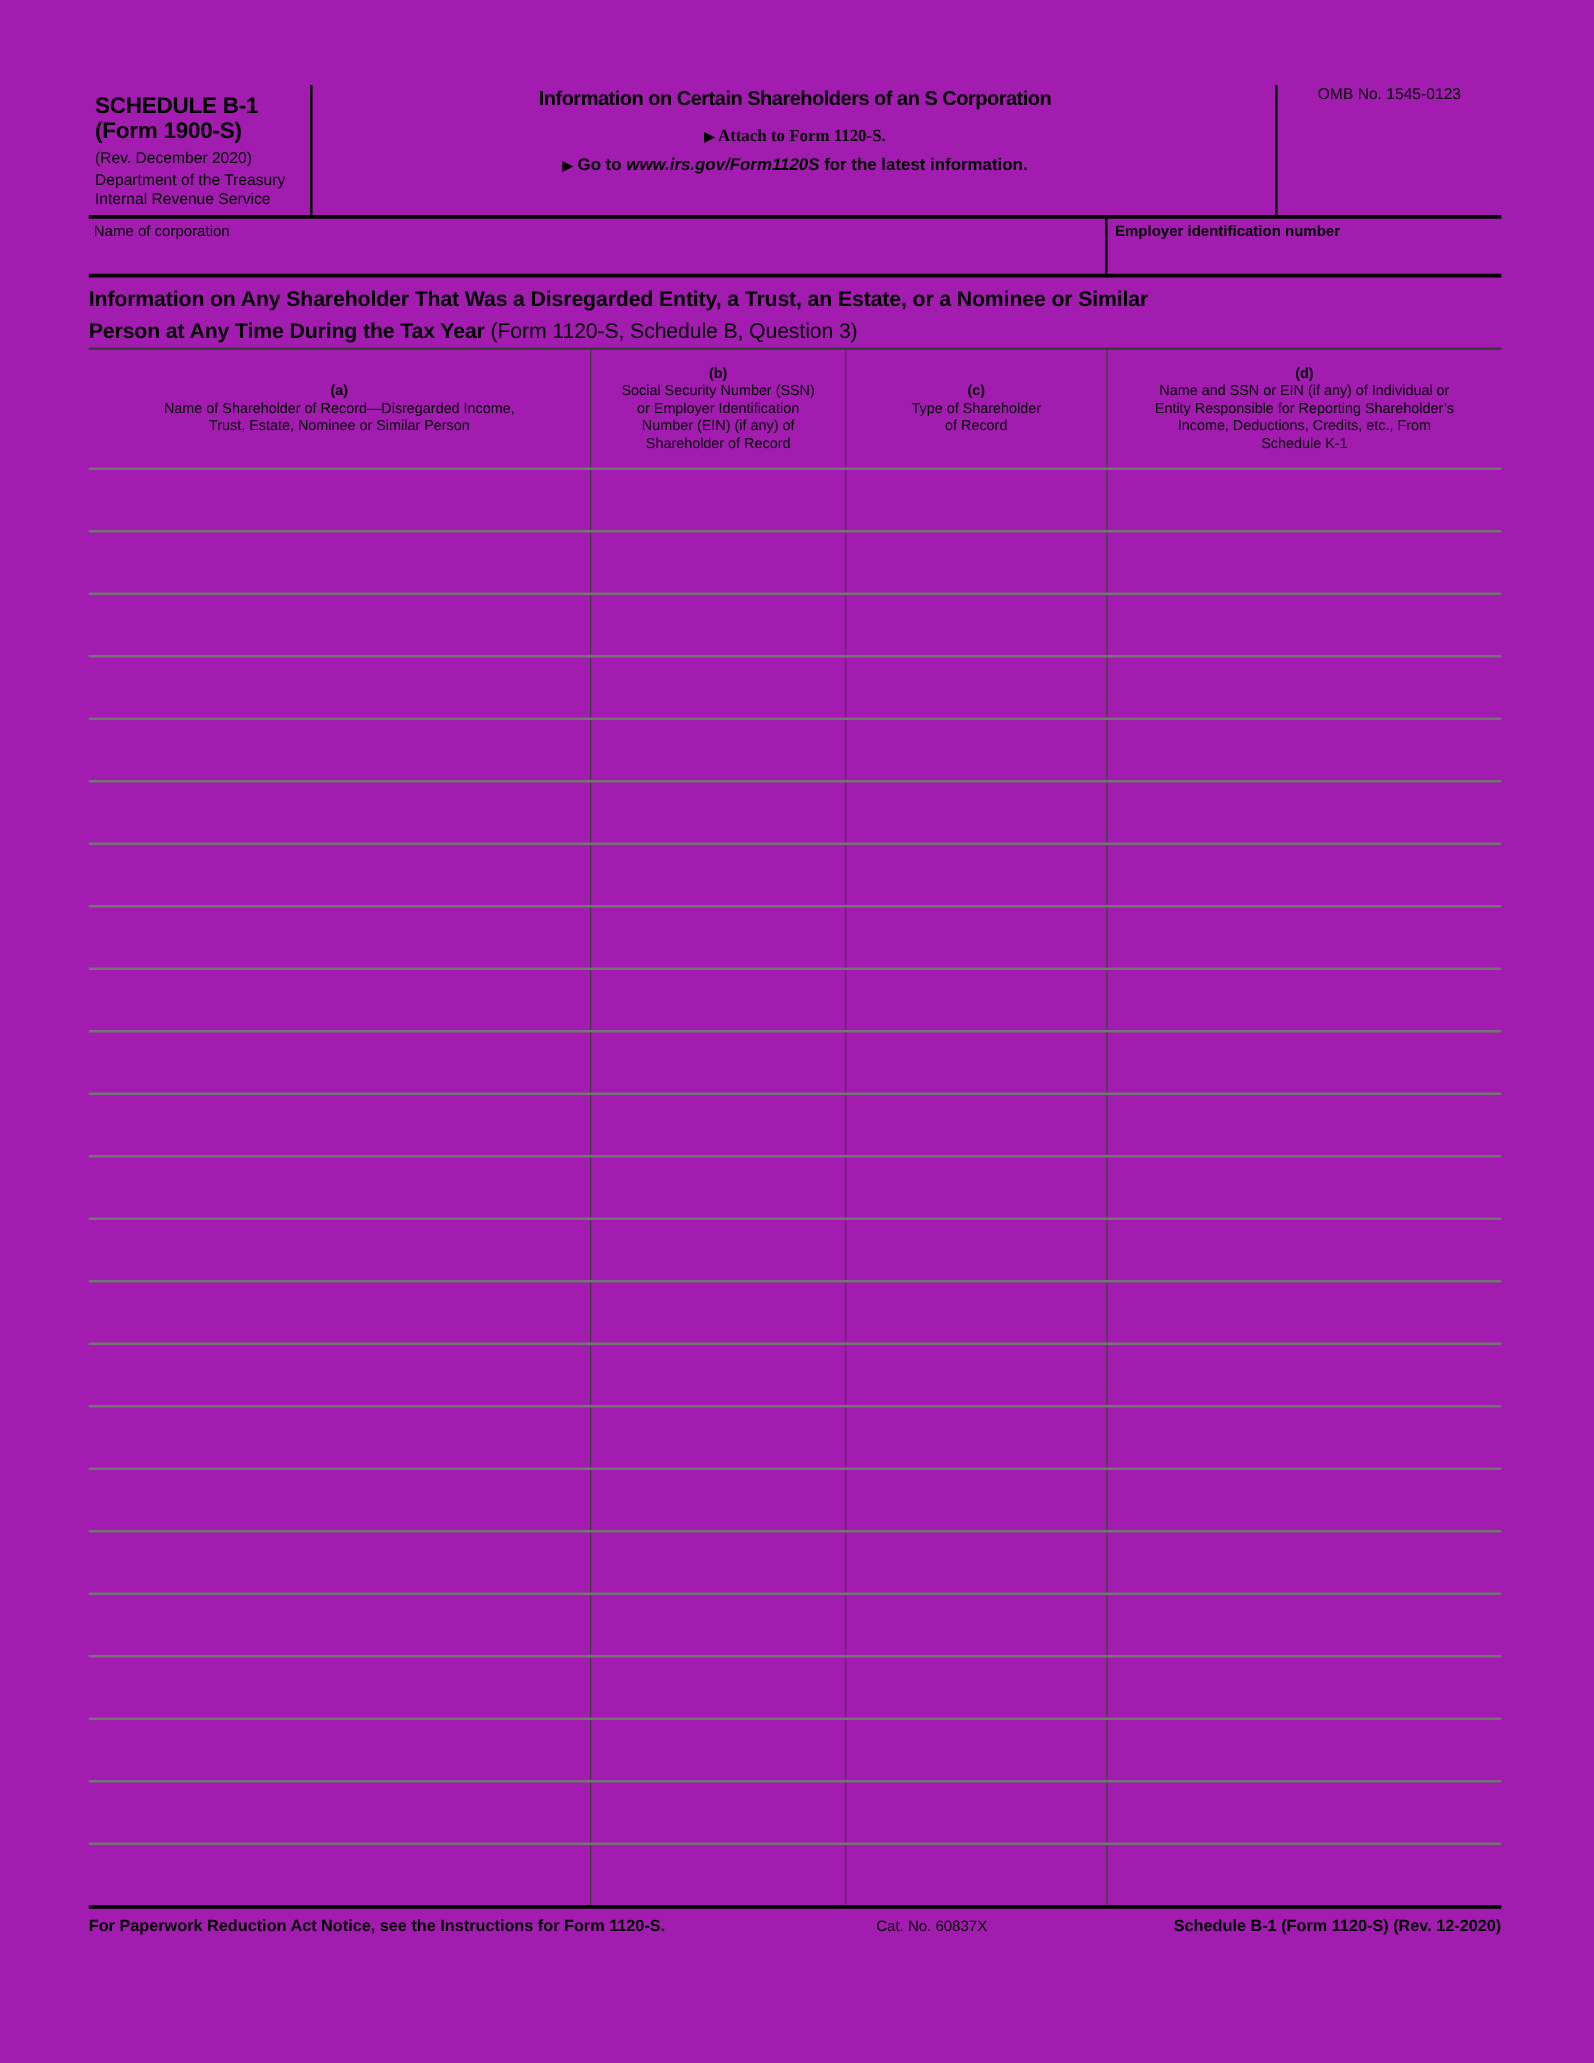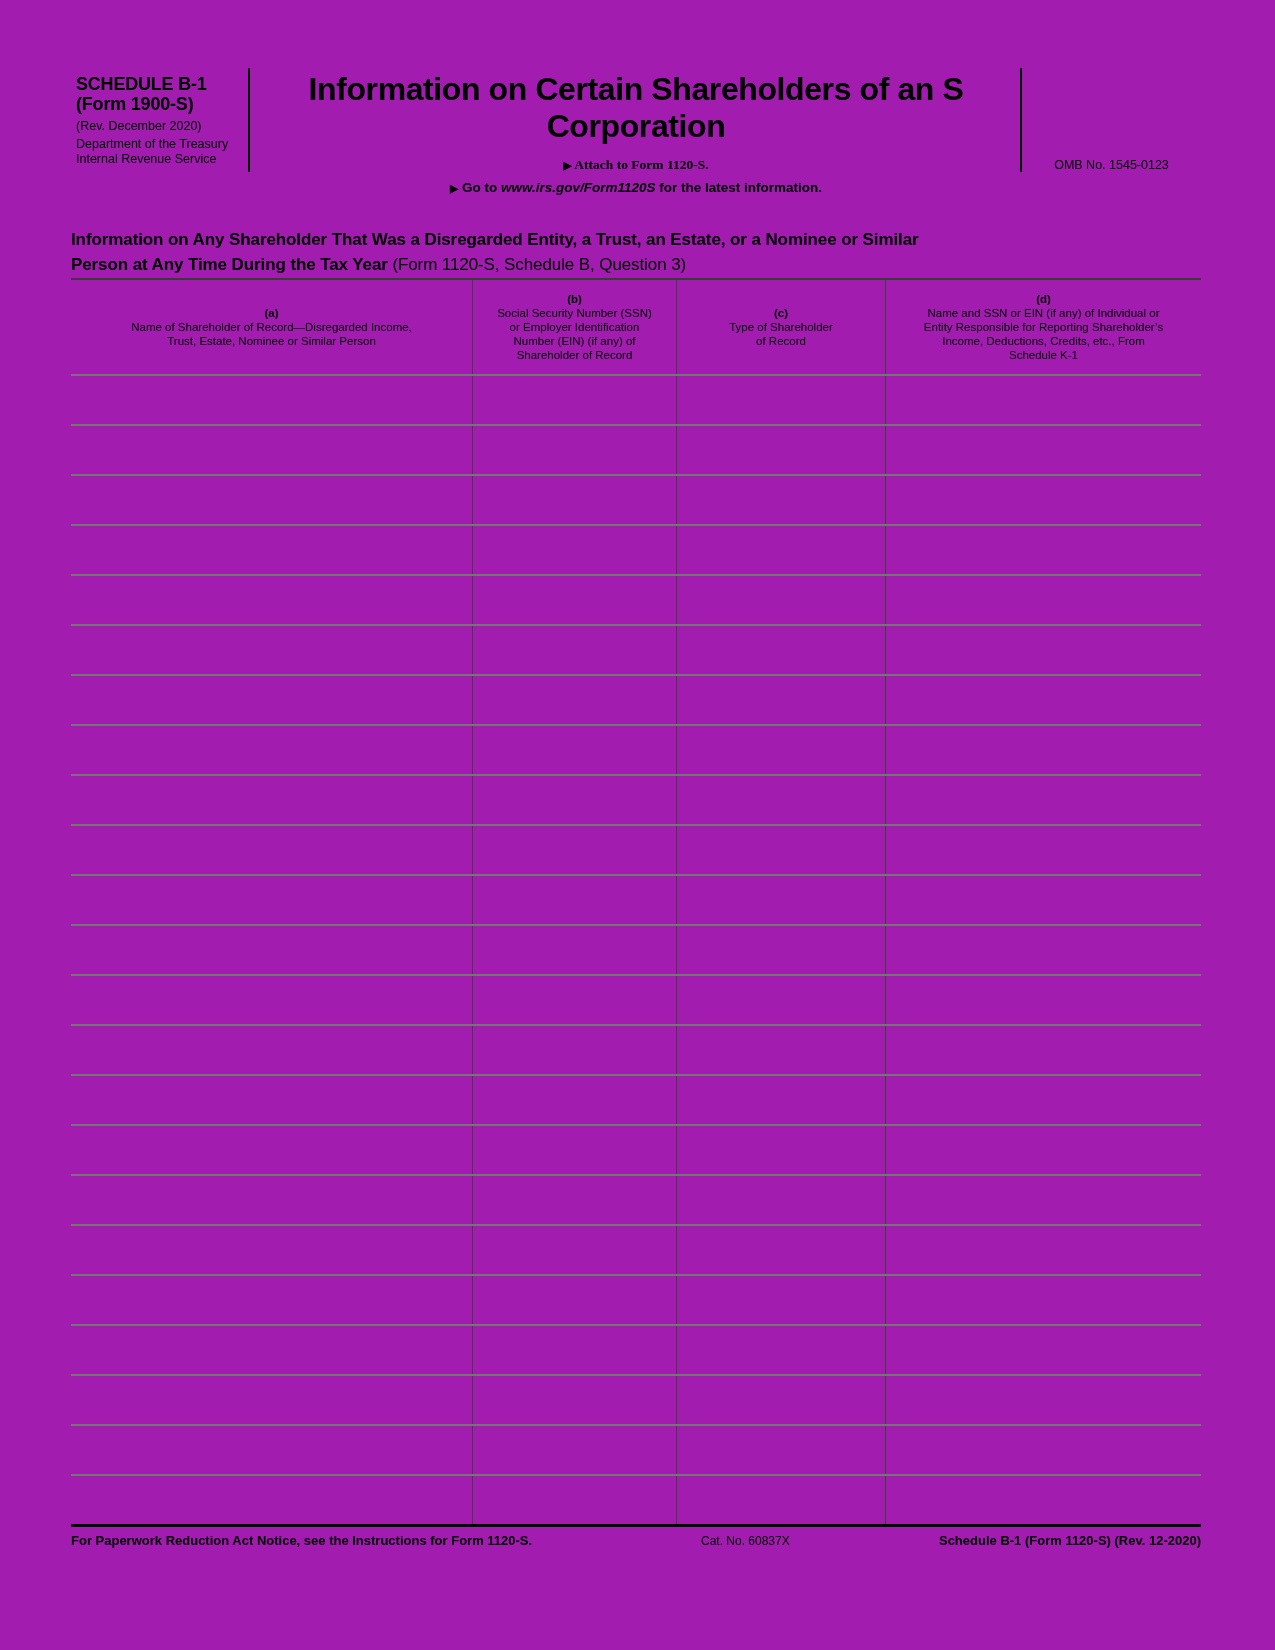--- a/index.html
+++ b/index.html
@@ -19,29 +19,29 @@
   .hdr-left {
     position:absolute; left:0; top:0; width:179px; height:104px;
     border-right:2px solid #000; padding:6px 0 0 5px; box-sizing:border-box;
   }
   .sched-label { font-size:18px; font-weight:bold; line-height:20px; letter-spacing:-0.2px; }
   .rev-label   { font-size:12.5px; line-height:14px; margin-top:5px; }
   .agency      { font-size:12.5px; line-height:15px; margin-top:4px; }
   .hdr-center {
     position:absolute; left:181px; top:0; width:768px; height:104px; text-align:center;
   }
-  .main-title { font-size:32px; font-weight:bold; letter-spacing:-0.4px; padding-top:3px; }
+  .main-title { font-size:16px; font-weight:bold; letter-spacing:-0.4px; padding-top:3px; }
   .attach-line { font-size:13.5px; font-weight:bold; margin-top:12px;font-family:Liberation Serif, serif; }
   .goto-line   { font-size:13.5px; font-weight:bold; margin-top:7px; }
   .arrow { font-size:0.8em; }
   .goto-url { font-style:italic; }
   .hdr-right {
     position:absolute; left:949px; top:0; width:181px; height:104px;
     border-left:2px solid #000; box-sizing:border-box;
-    display:flex; align-items:flex-end; justify-content:center;
+    display:flex; align-items:flex-start; justify-content:center;
     font-size:12.5px;
   }
 
   
   .name-row {
     position:absolute; left:71px; top:172px; width:1130px; height:50px;
     border-top:3px solid #000; border-bottom:3px solid #000; box-sizing:border-box;
   }
   .name-cell {
     position:absolute; left:0; top:0; width:813px; height:100%;
@@ -117,20 +117,30 @@
         <span class="arrow">▶</span>
         <span>Go to </span><span class="goto-url">www.irs.gov/Form1120S</span><span> for the latest information.</span>
       </div>
     </div>
 
     <div class="hdr-right">
       <span>OMB No. 1545-0123</span>
     </div>
   </div>
 
+  <div class="name-row">
+    <div class="name-cell">
+      <span>Name of corporation</span>
+      <span></span>
+    </div>
+    <div class="ein-cell">
+      <span>Employer identification number</span>
+      <span></span>
+    </div>
+  </div>
 
   <div class="section-title">
     <span>Information on Any Shareholder That Was a Disregarded Entity, a Trust, an Estate, or a Nominee or Similar</span><br>
     <span>Person at Any Time During the Tax Year</span><span class="normal"> (Form 1120-S, Schedule B, Question 3)</span>
   </div>
 
   <div class="btable">
     <div class="thead">
       <div class="thcell col-a">
         <div class="col-letter">(a)</div>

